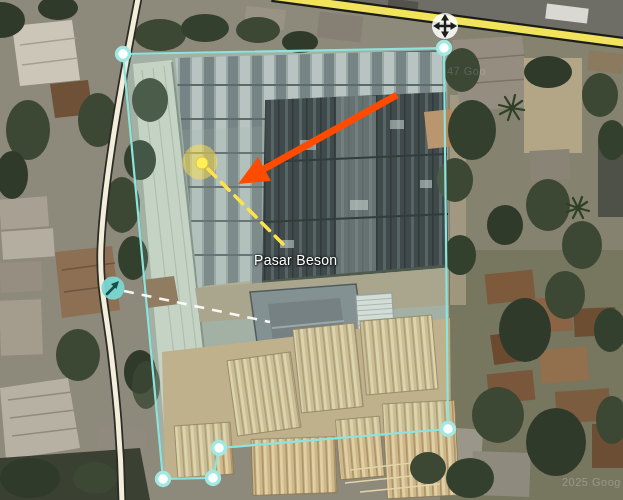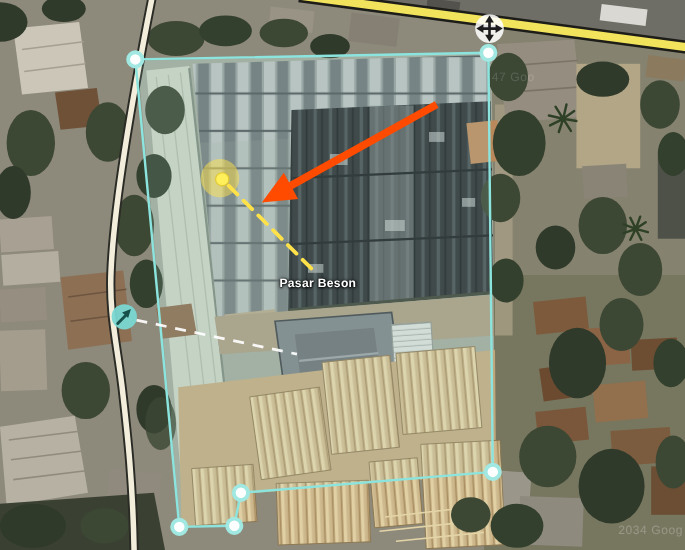--- a/index.html
+++ b/index.html
@@ -4,21 +4,21 @@
 <style>
   html,body{margin:0;padding:0;background:#222;}
   .stage{
     position:relative;width:623px;height:500px;overflow:hidden;
     font-family:"Liberation Sans",sans-serif;
     background:#8d897b;
   }
   .stage svg{position:absolute;left:0;top:0;display:block;}
   .place-label{
     position:absolute;left:254px;top:252px;
-    color:#ffffff;font-size:11px;font-weight:700;letter-spacing:.3px;
+    color:#ffffff;font-size:14px;font-weight:400;letter-spacing:.3px;
     text-shadow:0 1px 2px rgba(0,0,0,.9),0 0 3px rgba(0,0,0,.75),1px 0 2px rgba(0,0,0,.6);
     white-space:nowrap;
   }
   .wm{position:absolute;color:#fff;font-size:11px;white-space:nowrap;letter-spacing:.5px;}
   .wm-upper{left:447px;top:65px;opacity:.15;}
   .wm-lower{left:562px;top:476px;opacity:.24;}
 </style>
 </head>
 <body>
 
@@ -235,14 +235,14 @@
     </g>
 
     <g>
       <line x1="397" y1="95" x2="264" y2="169" stroke-width="7" stroke="#ff4b00"></line>
       <polygon points="238,184 258,157 271,181" fill="#ff4b00"></polygon>
     </g>
   </svg>
 
   <div class="place-label">Pasar Beson</div>
   <div class="wm wm-upper">47 Goo</div>
-  <div class="wm wm-lower">2034 Goog</div>
+  <div class="wm wm-lower">2025 Goog</div>
 </div>
 
 </body></html>

